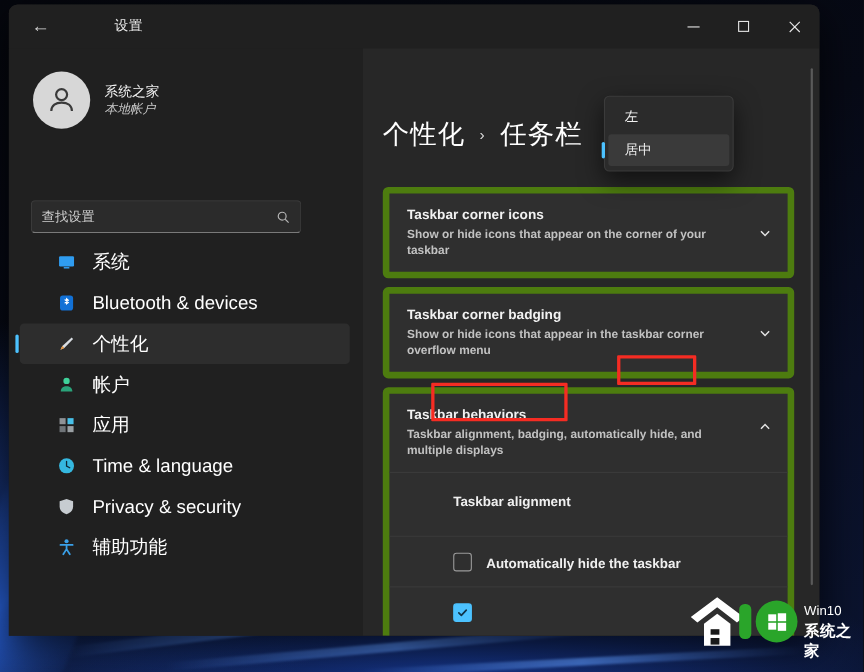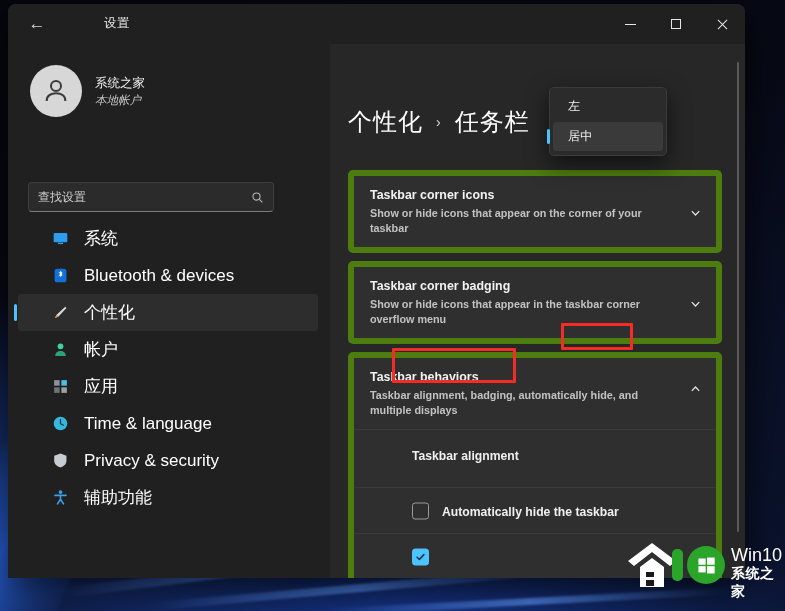--- a/index.html
+++ b/index.html
@@ -120,21 +120,21 @@
   
   .watermark { position:absolute; left:626px; top:537px; width:159px; height:56px; z-index:70;
                display:flex; align-items:center; }
   .wm-house { position:absolute; left:0px; top:2px; width:52px; height:52px; }
   .wm-bar { position:absolute; left:46px; top:12px; width:11px; height:32px;
             background:#2aa52a; border-radius:5px; }
   .wm-circle { position:absolute; left:61px; top:9px; width:38px; height:38px;
                border-radius:50%; background:#2aa52a; display:flex; align-items:center; justify-content:center; }
   .wm-circle svg { width:19px; height:19px; }
   .wm-text { position:absolute; left:105px; top:10px; }
-  .wm-t1 { font-size:18px; color:#fff; line-height:17px; }
+  .wm-t1 { font-size:12px; color:#fff; line-height:17px; }
   .wm-t2 { font-size:14px; color:#fff; font-weight:bold; line-height:18px; letter-spacing:.5px; }
 </style>
 </head>
 <body>
 
 <div id="root">
 
   <div class="wallpaper">
     <div class="wm-left"></div>
     <div class="ray" style="left:60px; top:566px; width:360px; height:10px; transform:rotate(-7deg);"></div>

